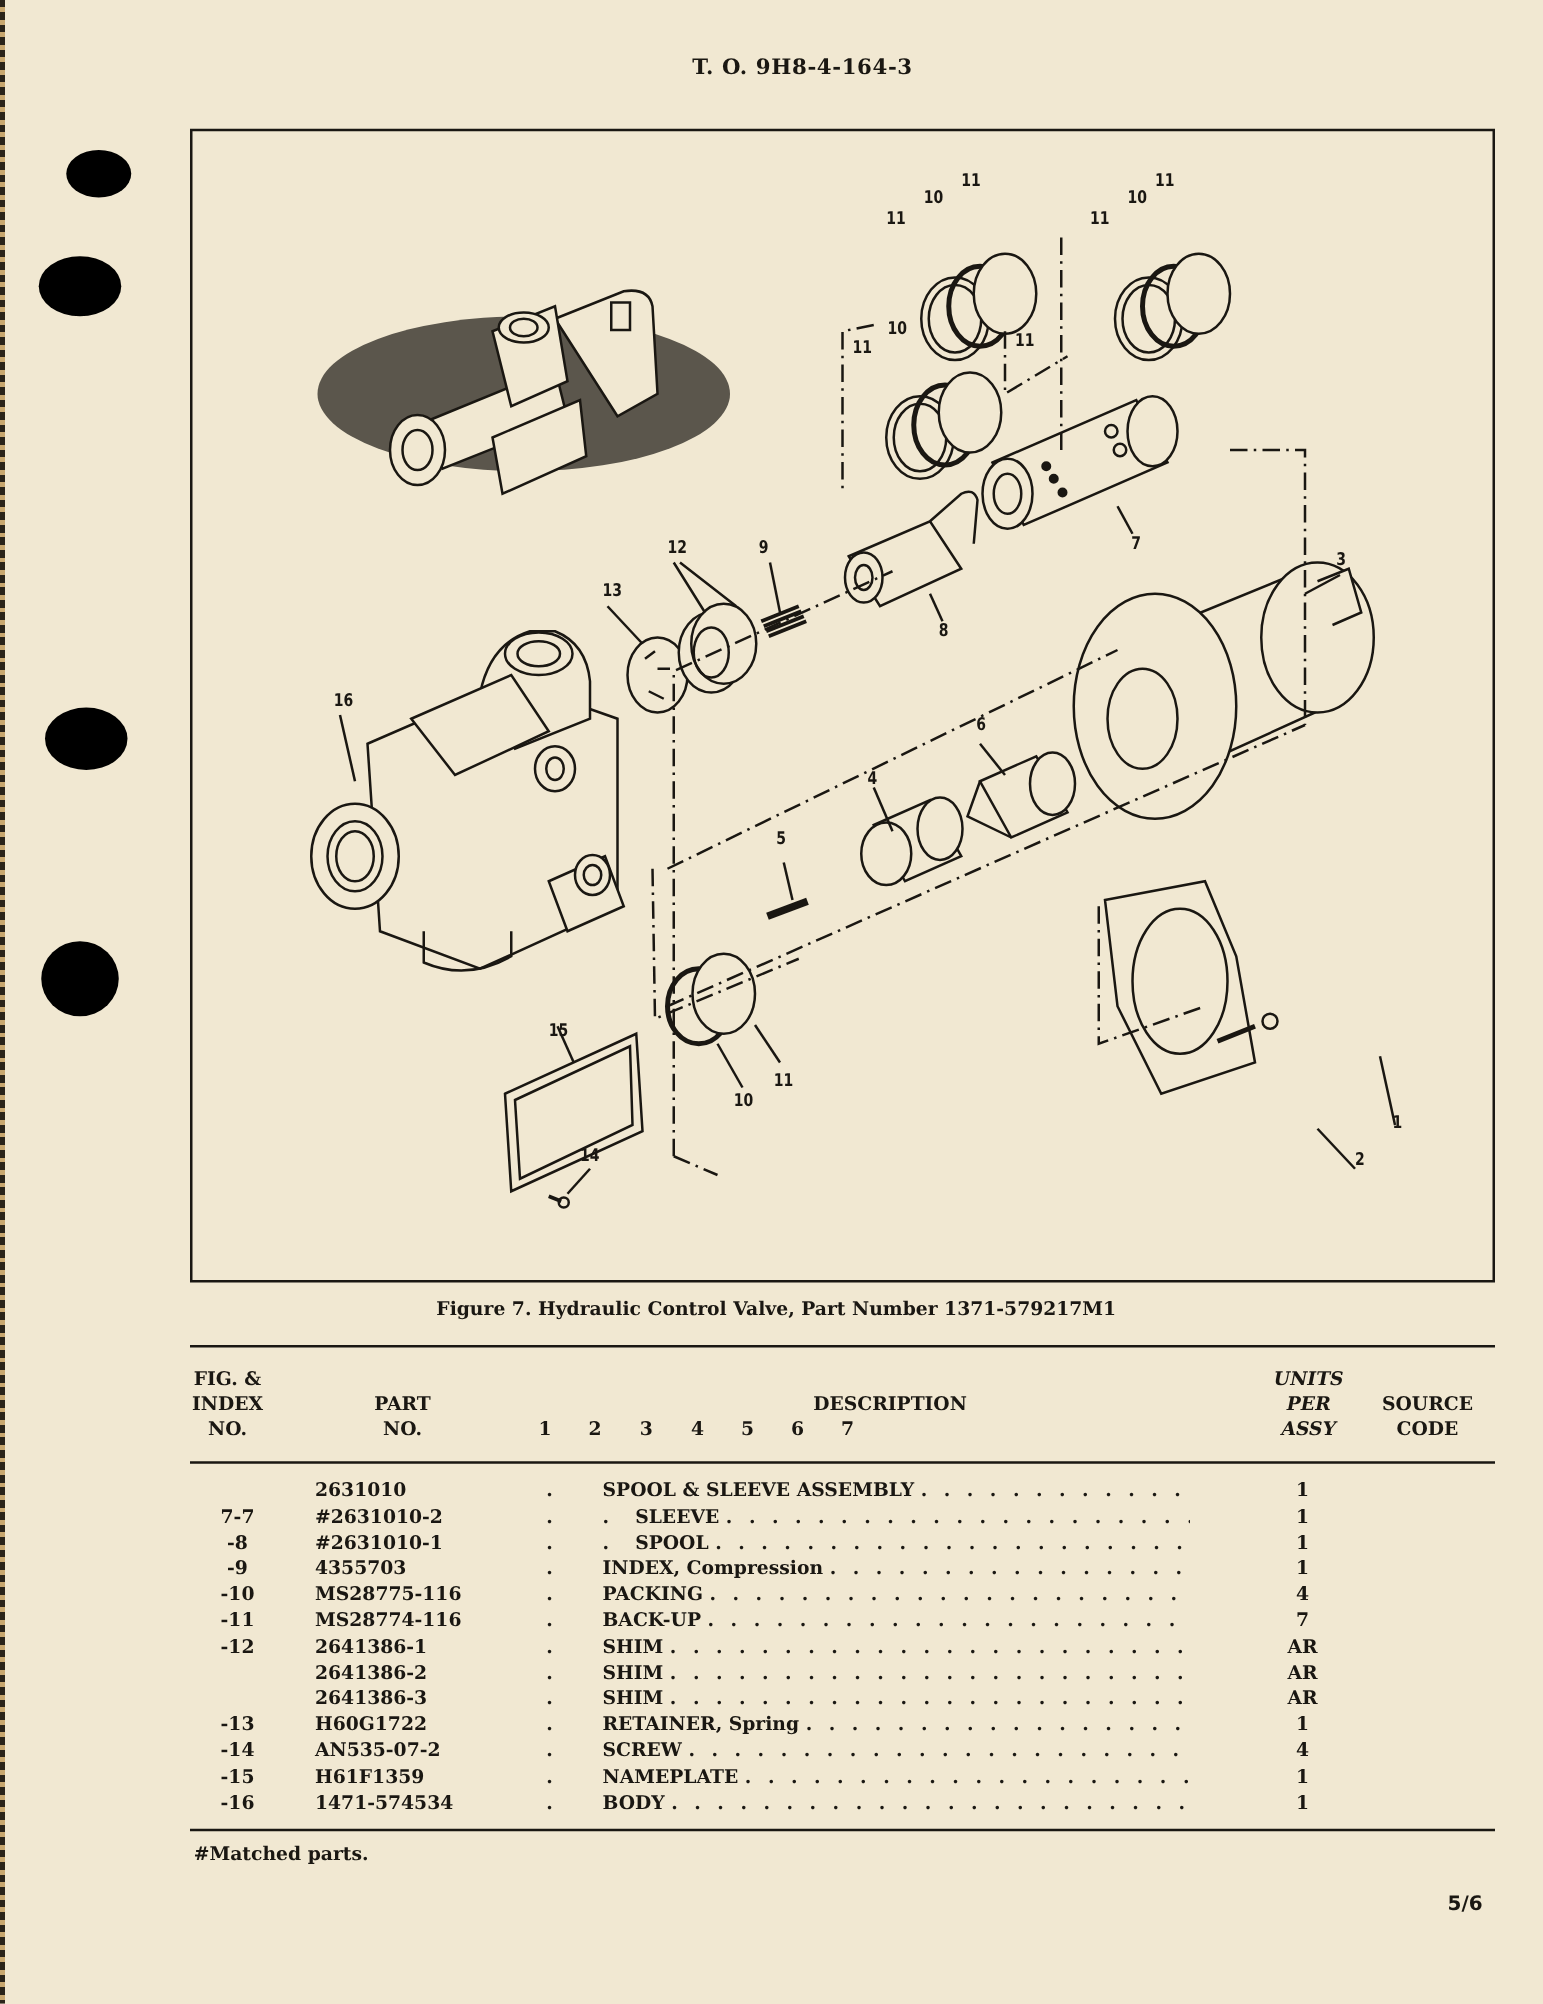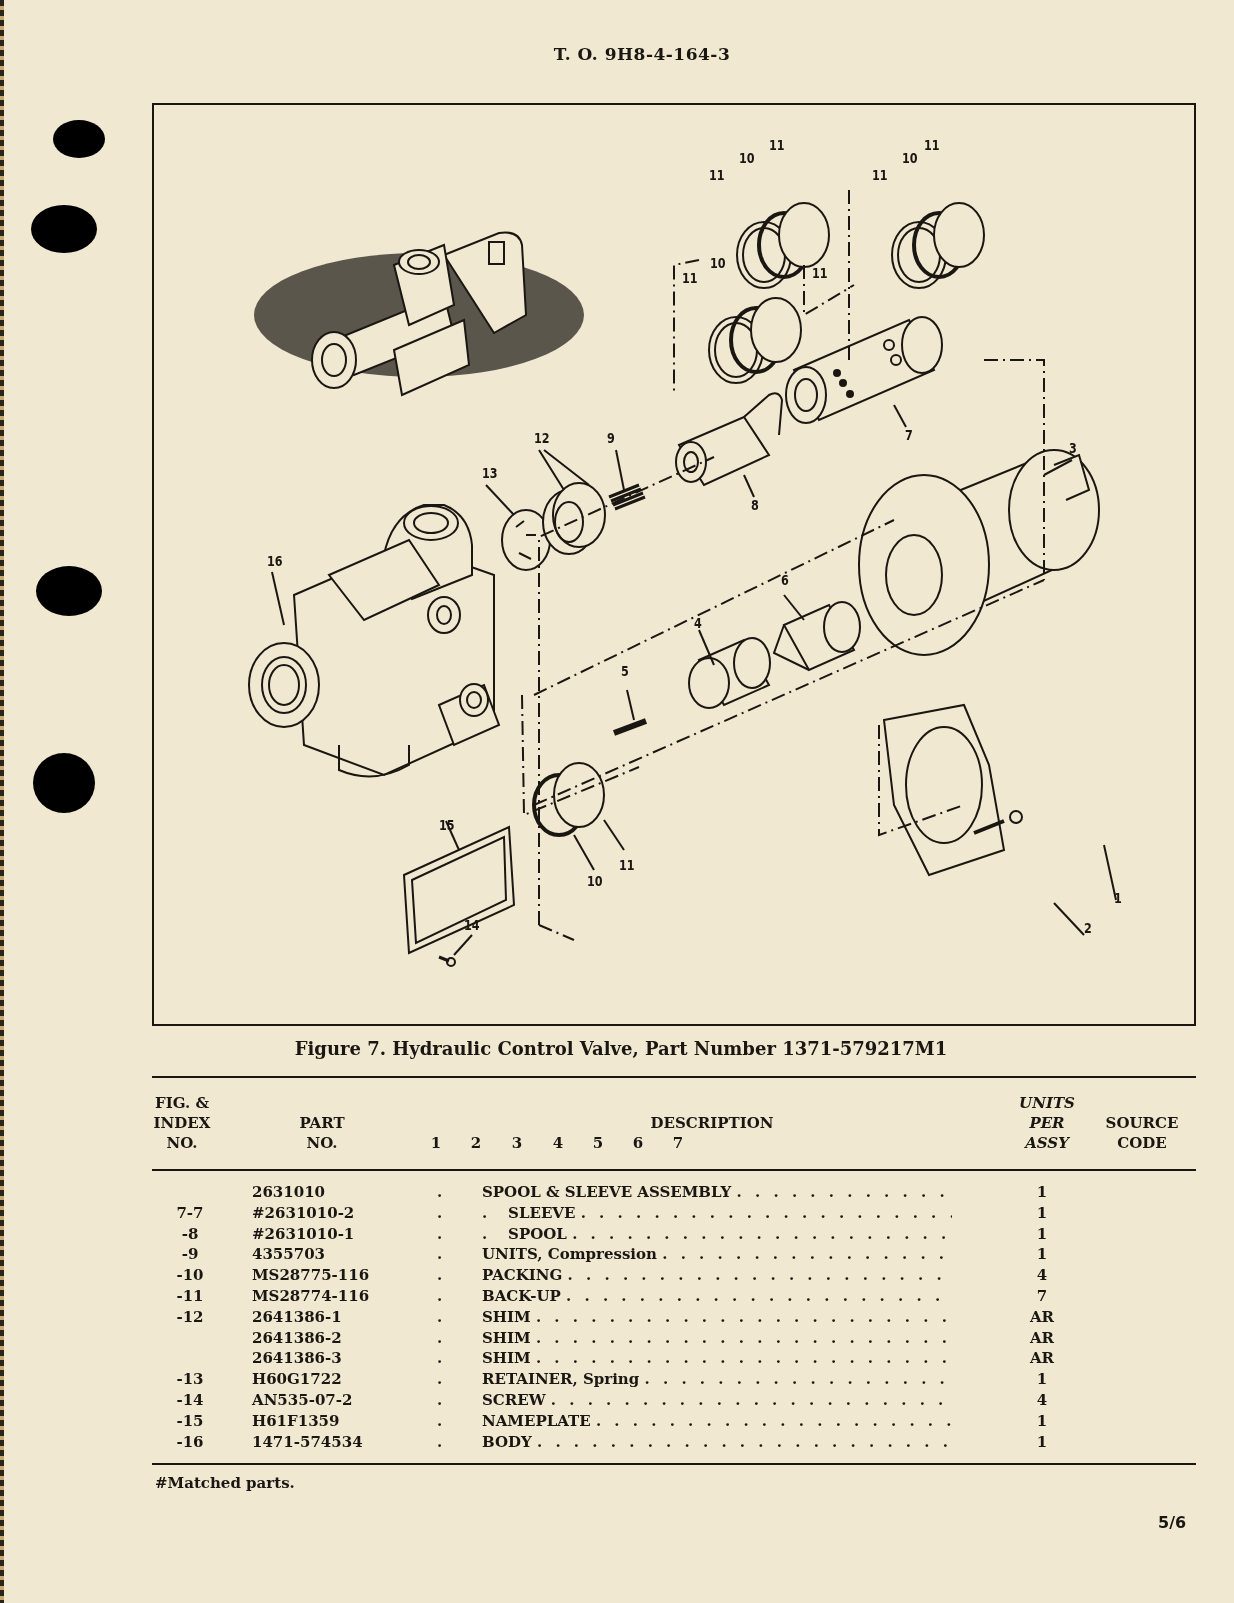--- a/index.html
+++ b/index.html
@@ -26,21 +26,21 @@
     position: absolute; left: 152px; top: 103px; width: 1044px; height: 923px;
     border: 2px solid #1a1712; box-sizing: border-box; background: transparent;
   }
   .figure-frame svg { position: absolute; left: 0; top: 0; }
   .callout {
     position: absolute; font-family: "DejaVu Sans", "Liberation Sans", sans-serif;
     font-weight: bold; font-size: 14px; transform: scaleX(0.8); transform-origin: left top;
   }
   .figure-caption {
     position: absolute; top: 1038px; left: 0; width: 1182px; text-align: center;
-    font-size: 18px; font-weight: bold; padding-left: 60px; box-sizing: border-box;
+    font-size: 15px; font-weight: bold; padding-left: 60px; box-sizing: border-box;
   }
   .rule { position: absolute; left: 152px; width: 1044px; background: #1a1712; }
   .table-header { position: absolute; top: 1093px; left: 152px; width: 1044px; height: 70px; font-size: 15px; font-weight: bold; }
   .th { position: absolute; text-align: center; line-height: 20px; }
   .parts-table { position: absolute; top: 1182px; left: 152px; width: 1044px; font-size: 15px; font-weight: bold; }
   .row { position: relative; height: 20.8px; line-height: 20.8px; white-space: nowrap; }
   .cell { position: absolute; top: 0; }
   .c-index { left: 8px; width: 60px; text-align: center; }
   .c-part { left: 100px; }
   .c-ind { left: 285px; }
@@ -286,21 +286,21 @@
     <span class="cell c-index">-8</span>
     <span class="cell c-part">#2631010-1</span>
     <span class="cell c-ind">.</span>
     <span class="cell c-desc" style="white-space:pre;"><span>.    SPOOL</span> <span class="dots">. . . . . . . . . . . . . . . . . . . . . . . . . . . . . . . . . . . . . . . . .</span></span>
     <span class="cell c-units">1</span>
   </div>
   <div class="row">
     <span class="cell c-index">-9</span>
     <span class="cell c-part">4355703</span>
     <span class="cell c-ind">.</span>
-    <span class="cell c-desc"><span>UNITS, Compression</span> <span class="dots">. . . . . . . . . . . . . . . . . . . . . . . . . . . . . . . . . . . . . . . . .</span></span>
+    <span class="cell c-desc"><span>INDEX, Compression</span> <span class="dots">. . . . . . . . . . . . . . . . . . . . . . . . . . . . . . . . . . . . . . . . .</span></span>
     <span class="cell c-units">1</span>
   </div>
   <div class="row">
     <span class="cell c-index">-10</span>
     <span class="cell c-part">MS28775-116</span>
     <span class="cell c-ind">.</span>
     <span class="cell c-desc"><span>PACKING</span> <span class="dots">. . . . . . . . . . . . . . . . . . . . . . . . . . . . . . . . . . . . . . . . .</span></span>
     <span class="cell c-units">4</span>
   </div>
   <div class="row">

